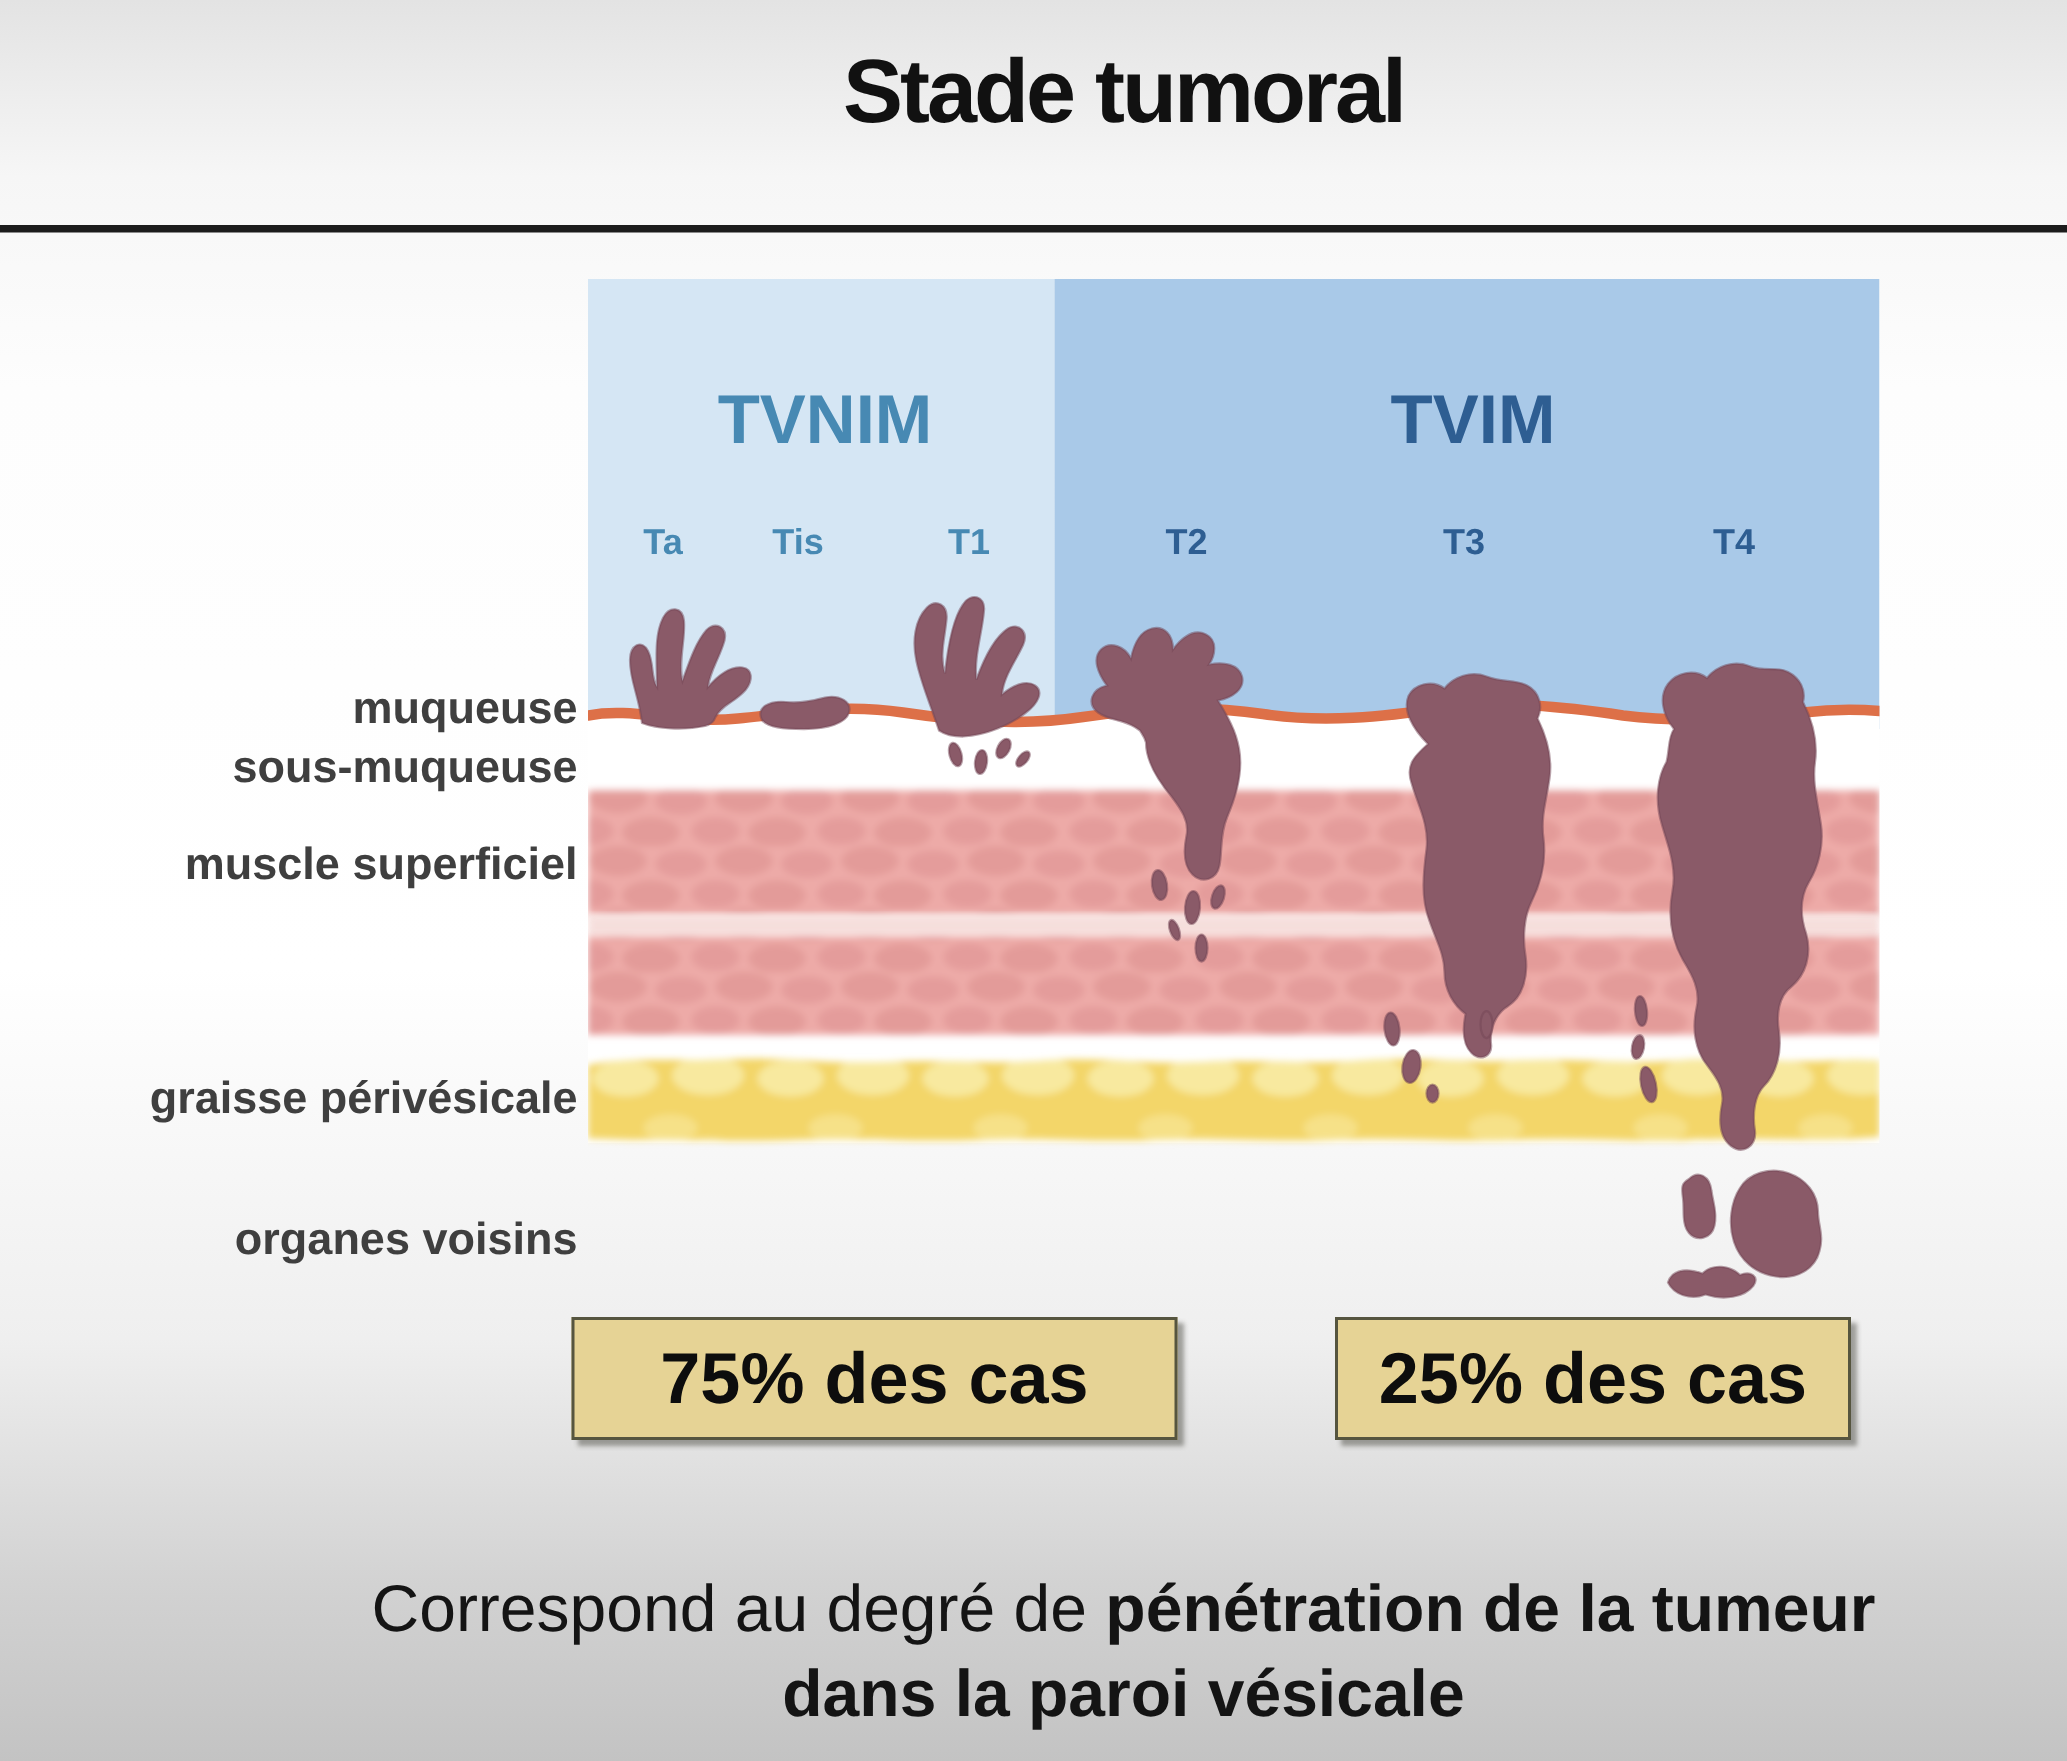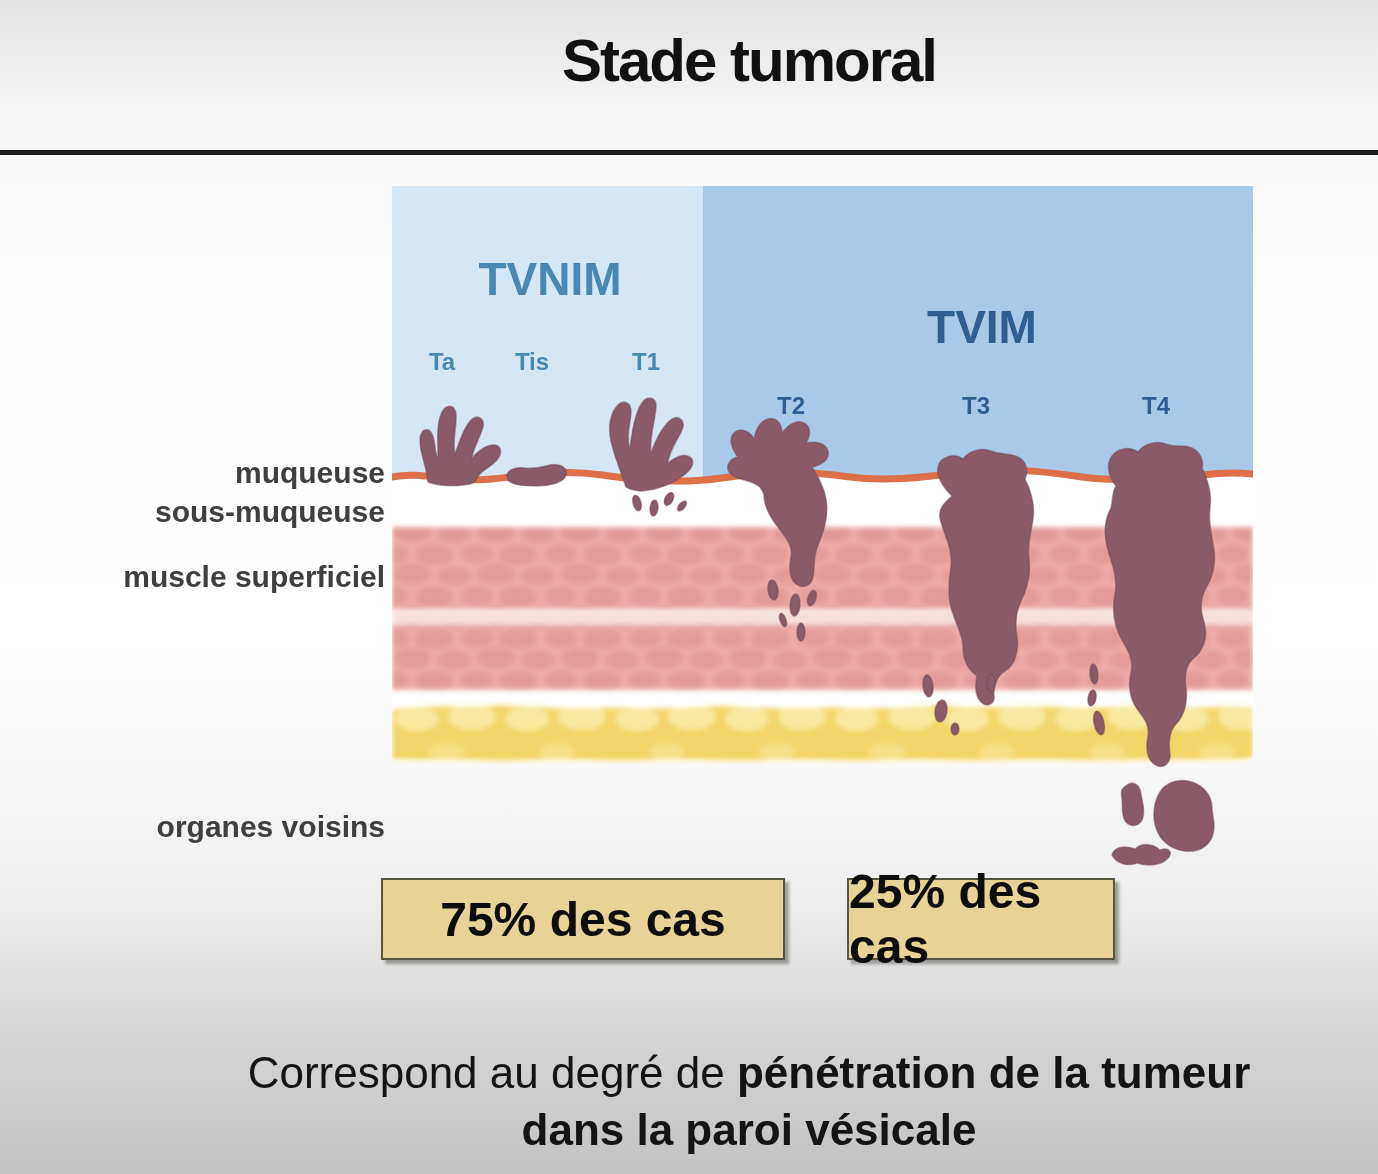--- a/index.html
+++ b/index.html
@@ -12,27 +12,27 @@
     position:absolute; top:26px; left:120px; right:0; text-align:center;
     font-size:60px; font-weight:bold; letter-spacing:-2px; color:var(--title-color);
   }
   .divider{position:absolute; top:150px; left:0; right:0; height:5px; background:var(--divider);}
   .illustration{position:absolute; left:392px; top:186px; width:861px; height:700px;}
   .group-label{
     position:absolute; top:254px; transform:translateX(-50%);
     font-size:46px; font-weight:bold; line-height:50px;
   }
   .group-label.tvnim{color:var(--tvnim-text);}
-  .group-label.tvim{color:var(--tvim-text);margin-top:48px;}
+  .group-label.tvim{color:var(--tvim-text);}
   .stage-label{
     position:absolute; top:344px; transform:translateX(-50%);
     font-size:24px; font-weight:bold; line-height:36px;
   }
   .stage-label.nim{color:var(--tvnim-text);}
-  .stage-label.mim{color:var(--tvim-text);margin-top:44px;}
+  .stage-label.mim{color:var(--tvim-text);}
   .layer-label{
     position:absolute; right:993px; white-space:nowrap;
     font-size:30px; line-height:38px; color:var(--label-color);font-weight:bold;
   }
   .stat-box{
     position:absolute; top:878px; height:82px; box-sizing:border-box;
     background:var(--stat-box-bg); border:2px solid var(--stat-box-border);
     box-shadow:4px 4px 3px rgba(60,60,50,.45);
     display:flex; align-items:center; justify-content:center;
     font-size:48px; font-weight:bold; color:#0d0d0d;
@@ -137,26 +137,27 @@
   <div class="stage-label nim" style="left:442px">Ta</div>
   <div class="stage-label nim" style="left:532px">Tis</div>
   <div class="stage-label nim" style="left:646px">T1</div>
   <div class="stage-label mim" style="left:791px">T2</div>
   <div class="stage-label mim" style="left:976px">T3</div>
   <div class="stage-label mim" style="left:1156px">T4</div>
 
   <div class="layer-label" style="top:454px">muqueuse</div>
   <div class="layer-label" style="top:493px">sous-muqueuse</div>
   <div class="layer-label" style="top:558px">muscle superficiel</div>
+  <div class="layer-label" style="top:714px">graisse périvésicale</div>
   <div class="layer-label" style="top:808px">organes voisins</div>
 
   <div class="stat-box" style="left:381px;width:404px">
     <span>75% des cas</span>
   </div>
-  <div class="stat-box" style="left:847px;width:268px">
+  <div class="stat-box" style="left:890px;width:344px">
     <span>25% des cas</span>
   </div>
 
   <div class="caption">
     <div><span>Correspond au degré de </span><b>pénétration de la tumeur</b></div>
     <div><b>dans la paroi vésicale</b></div>
   </div>
 
 </div>
 

